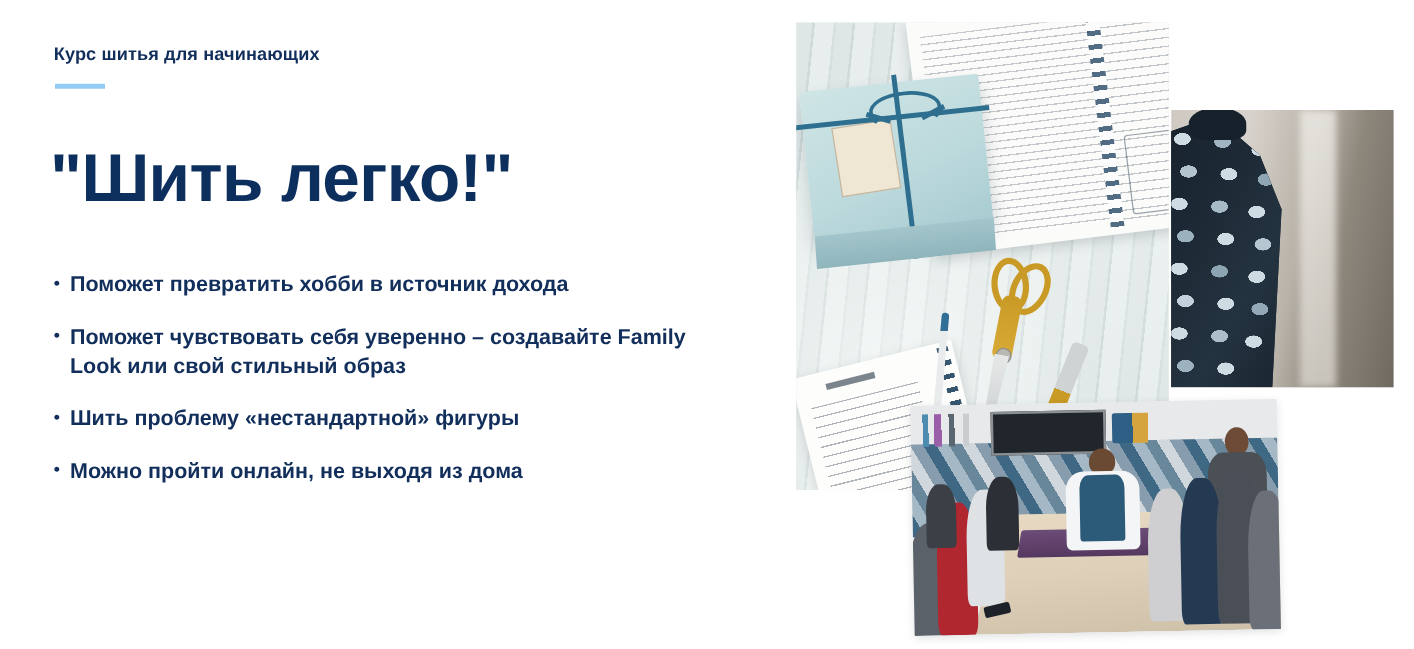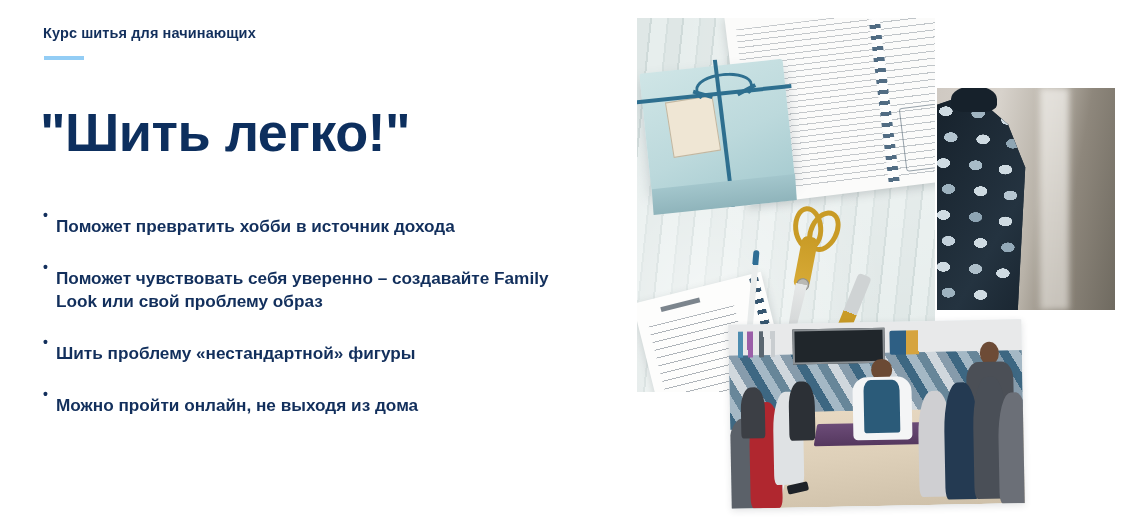--- a/index.html
+++ b/index.html
@@ -18,21 +18,21 @@
     width: 1131px;
     height: 519px;
     background: #ffffff;
     overflow: hidden;
   }
 
   
   .text-col {
     position: absolute;
     left: 43px;
-    top: 0;
+    top: 11px;
     width: 560px;
     height: 428px;
   }
 
   .eyebrow {
     position: absolute;
     top: 25px;
     left: 0;
     font-size: 14.5px;
     font-weight: bold;
@@ -83,21 +83,20 @@
   .bullet .dot {
     flex: 0 0 auto;
     width: 13px;
     font-size: 14px;
     line-height: 1.5;
     color: #122f5c;
   }
 
   .bullet .btxt {
     flex: 1 1 auto;
-    margin-top: 10px;
   }
 
   
   .collage {
     position: absolute;
     left: 0;
     top: 0;
     width: 1131px;
     height: 519px;
   }
@@ -548,21 +547,21 @@
 
     <div class="bullets">
 
       <div class="bullet">
         <span class="dot">•</span>
         <span class="btxt">Поможет превратить хобби в источник дохода</span>
       </div>
 
       <div class="bullet">
         <span class="dot">•</span>
-        <span class="btxt">Поможет чувствовать себя уверенно – создавайте Family Look или свой проблему образ</span>
+        <span class="btxt">Поможет чувствовать себя уверенно – создавайте Family Look или свой стильный образ</span>
       </div>
 
       <div class="bullet">
         <span class="dot">•</span>
         <span class="btxt">Шить проблему «нестандартной» фигуры</span>
       </div>
 
       <div class="bullet">
         <span class="dot">•</span>
         <span class="btxt">Можно пройти онлайн, не выходя из дома</span>

